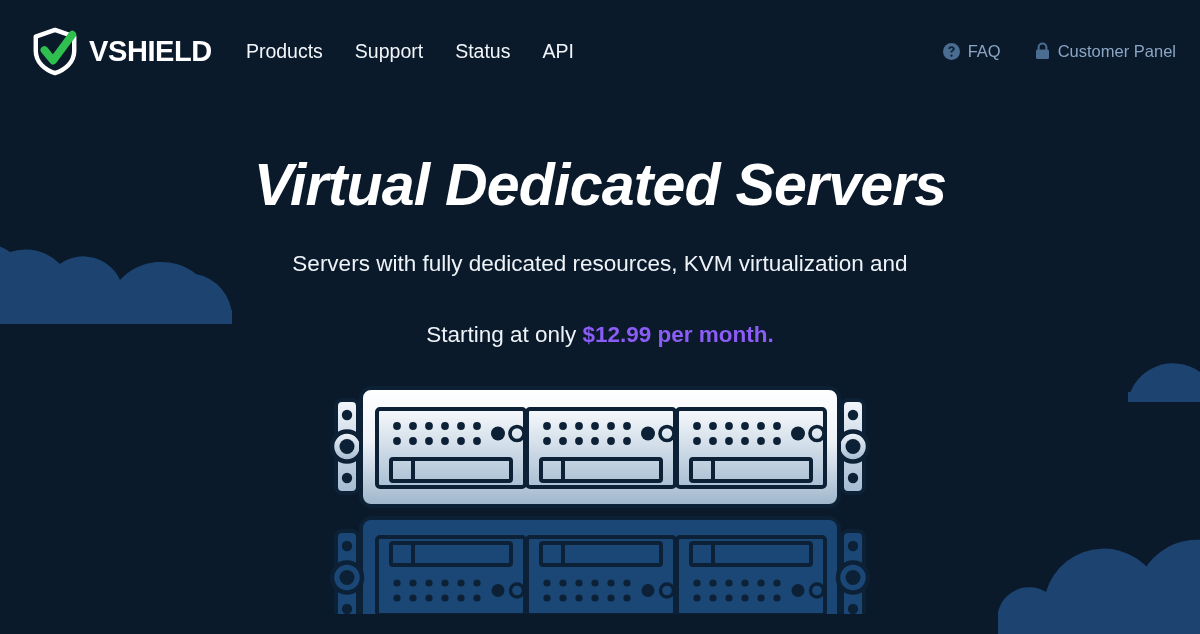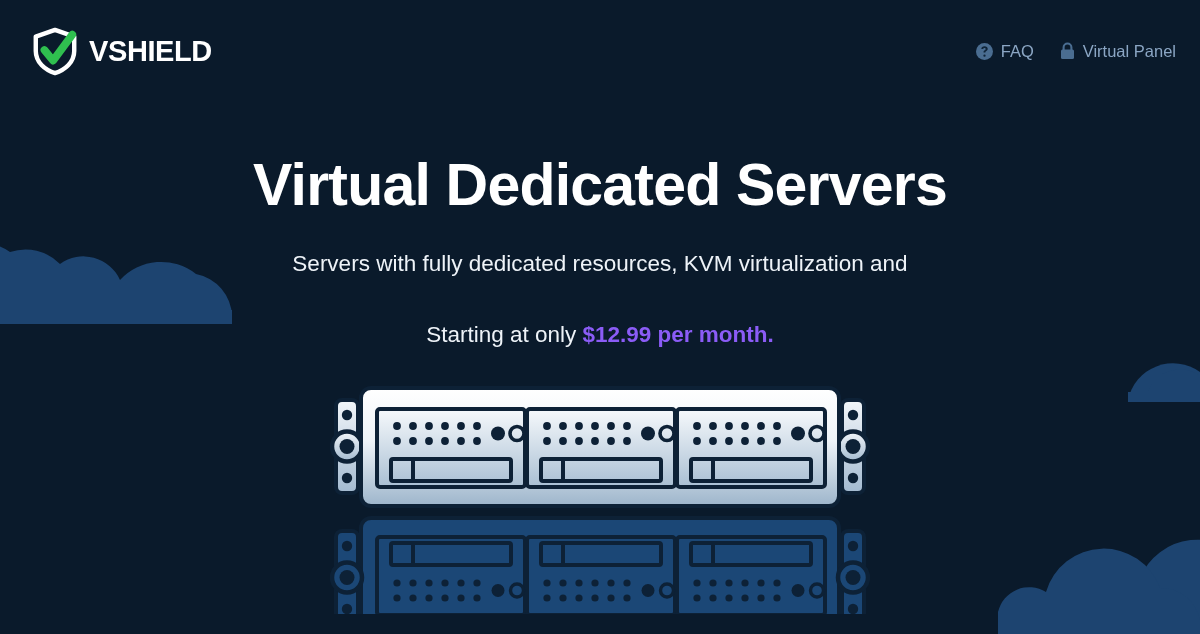--- a/index.html
+++ b/index.html
@@ -58,21 +58,21 @@
   .nav-link {
     color: #f2f6fa;
     text-decoration: none;
     font-size: 19.5px;
     padding: 6px 16px;
     white-space: nowrap;
   }
 
   .header-spacer { flex: 1 1 auto; }
 
-  .util-nav { display: flex; align-items: center; gap: 26px; }
+  .util-nav { display: flex; align-items: center; gap: 34px; }
   .util-link {
     display: flex;
     align-items: center;
     gap: 8px;
     color: #8ba6c4;
     text-decoration: none;
     font-size: 16.5px;
     white-space: nowrap;
   }
   .util-icon { display: block; flex: 0 0 auto; }
@@ -83,20 +83,21 @@
     z-index: 4;
     text-align: center;
     padding-top: 52px;
   }
   .hero-title {
     font-size: 59px;
     font-weight: bold;
     line-height: 1.06;
     letter-spacing: -0.8px;
     color: #ffffff;
+    font-style: italic;
   }
   .hero-sub {
     margin-top: 29px;
     font-size: 22.5px;
     line-height: 1.58;
     color: #eef3f8;
     font-weight: normal;
   }
   .hero-price {
     color: #8b5cf6;
@@ -143,38 +144,44 @@
 <header class="site-header">
 
   <a class="brand" href="#">
     <svg class="brand-mark" viewBox="0 0 52 52" aria-hidden="true">
       <path d="M26 4 L46 11 L46 26 C46 38 36 46 26 49 C16 46 6 38 6 26 L6 11 Z" fill="none" stroke="#ffffff" stroke-width="4.6" stroke-linejoin="round" stroke-linecap="round"></path>
       <path d="M15 25 L24 36 L44 9" fill="none" stroke="#2fbf4f" stroke-width="8" stroke-linecap="round" stroke-linejoin="round"></path>
     </svg>
     <span class="brand-name">VSHIELD</span>
   </a>
 
+  <nav class="main-nav">
+    <a class="nav-link" href="#">Products</a>
+    <a class="nav-link" href="#">Support</a>
+    <a class="nav-link" href="#">Status</a>
+    <a class="nav-link" href="#">API</a>
+  </nav>
 
   <div class="header-spacer"></div>
 
   <nav class="util-nav">
     <a class="util-link" href="#">
       <svg class="util-icon" width="17" height="17" viewBox="0 0 17 17" aria-hidden="true">
         <circle cx="8.5" cy="8.5" r="8.5" fill="#4a6d91"></circle>
         <path d="M8.5 3.3c-1.9 0-3.1 1.1-3.2 2.7h1.9c.05-.7.5-1.1 1.25-1.1.7 0 1.2.4 1.2 1 0 .55-.25.85-1 1.35-.8.5-1.15 1.05-1.1 1.95v.4h1.85v-.3c0-.6.22-.9 1.02-1.4.85-.55 1.3-1.2 1.3-2.1 0-1.55-1.3-2.5-3.2-2.5z" fill="#0f2438"></path>
         <circle cx="8.5" cy="12.7" r="1.15" fill="#0f2438"></circle>
       </svg>
       <span>FAQ</span>
     </a>
     <a class="util-link" href="#">
       <svg class="util-icon" width="15" height="18" viewBox="0 0 15 18" aria-hidden="true">
         <path d="M3.6 8V5.4a3.9 3.9 0 0 1 7.8 0V8" fill="none" stroke="#4a6d91" stroke-width="2.1"></path>
         <rect x="1" y="7.6" width="13" height="9.4" rx="1.5" fill="#4a6d91"></rect>
       </svg>
-      <span>Virtual Panel</span>
+      <span>Customer Panel</span>
     </a>
   </nav>
 </header>
 
 <main class="hero">
   <h1 class="hero-title">Virtual Dedicated Servers</h1>
 
   <p class="hero-sub">
     <span>Servers with fully dedicated resources, KVM virtualization and</span><br>
     <br>

